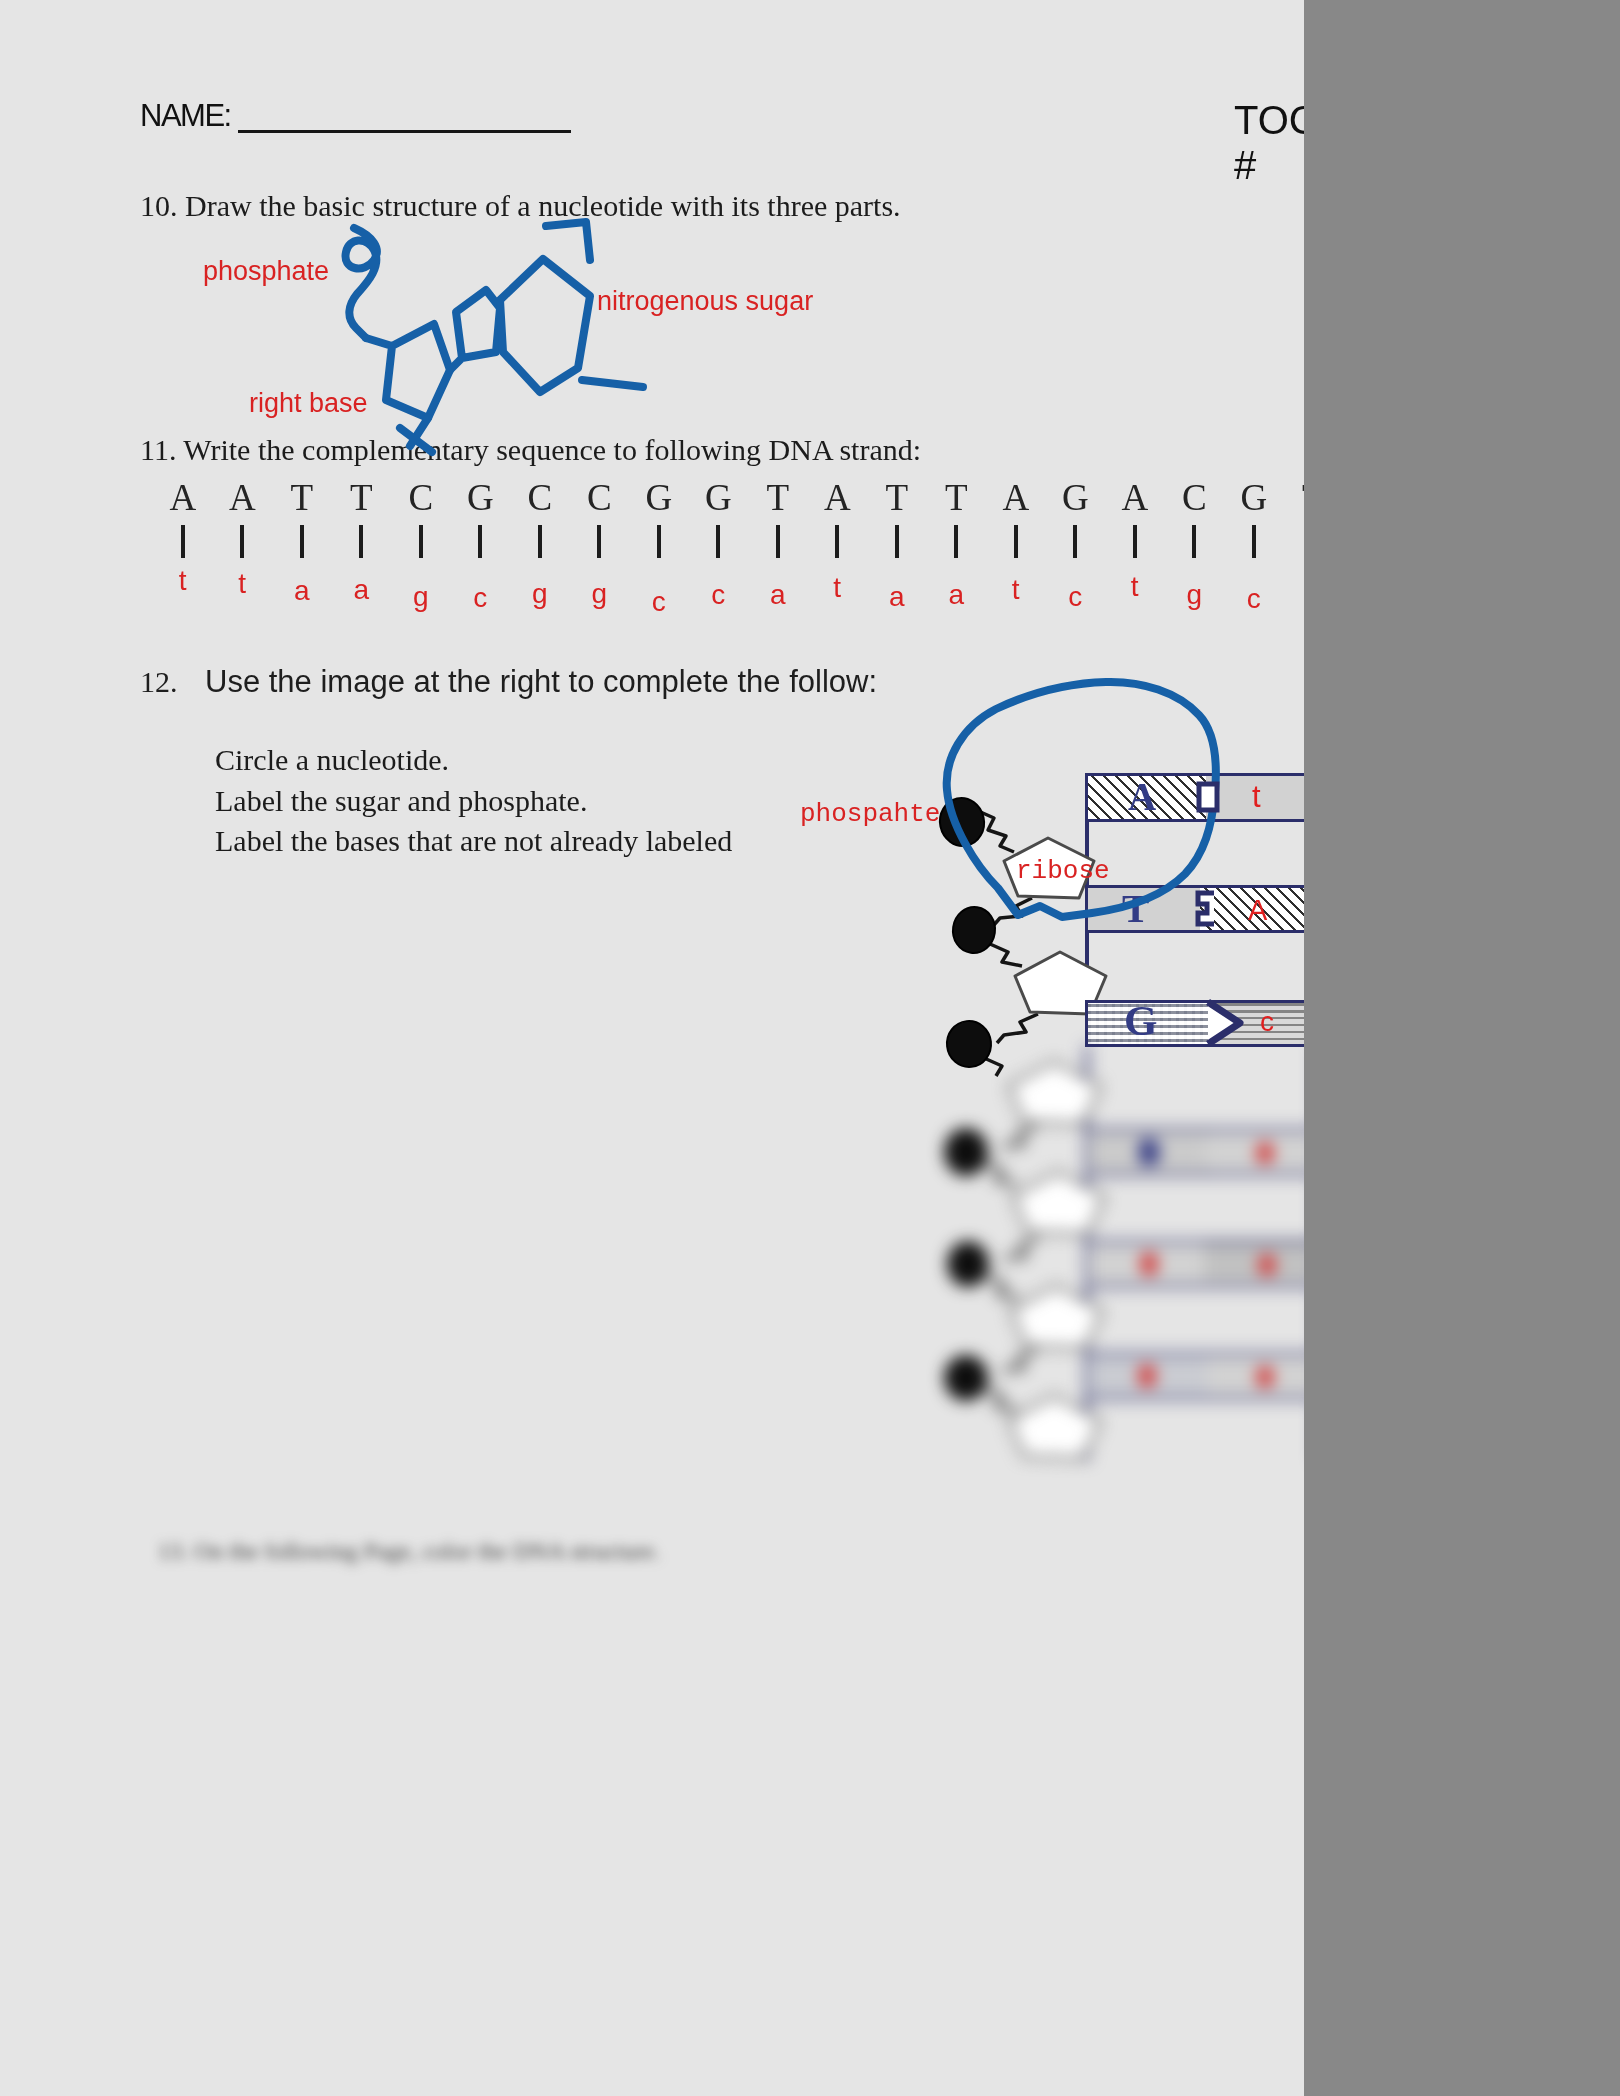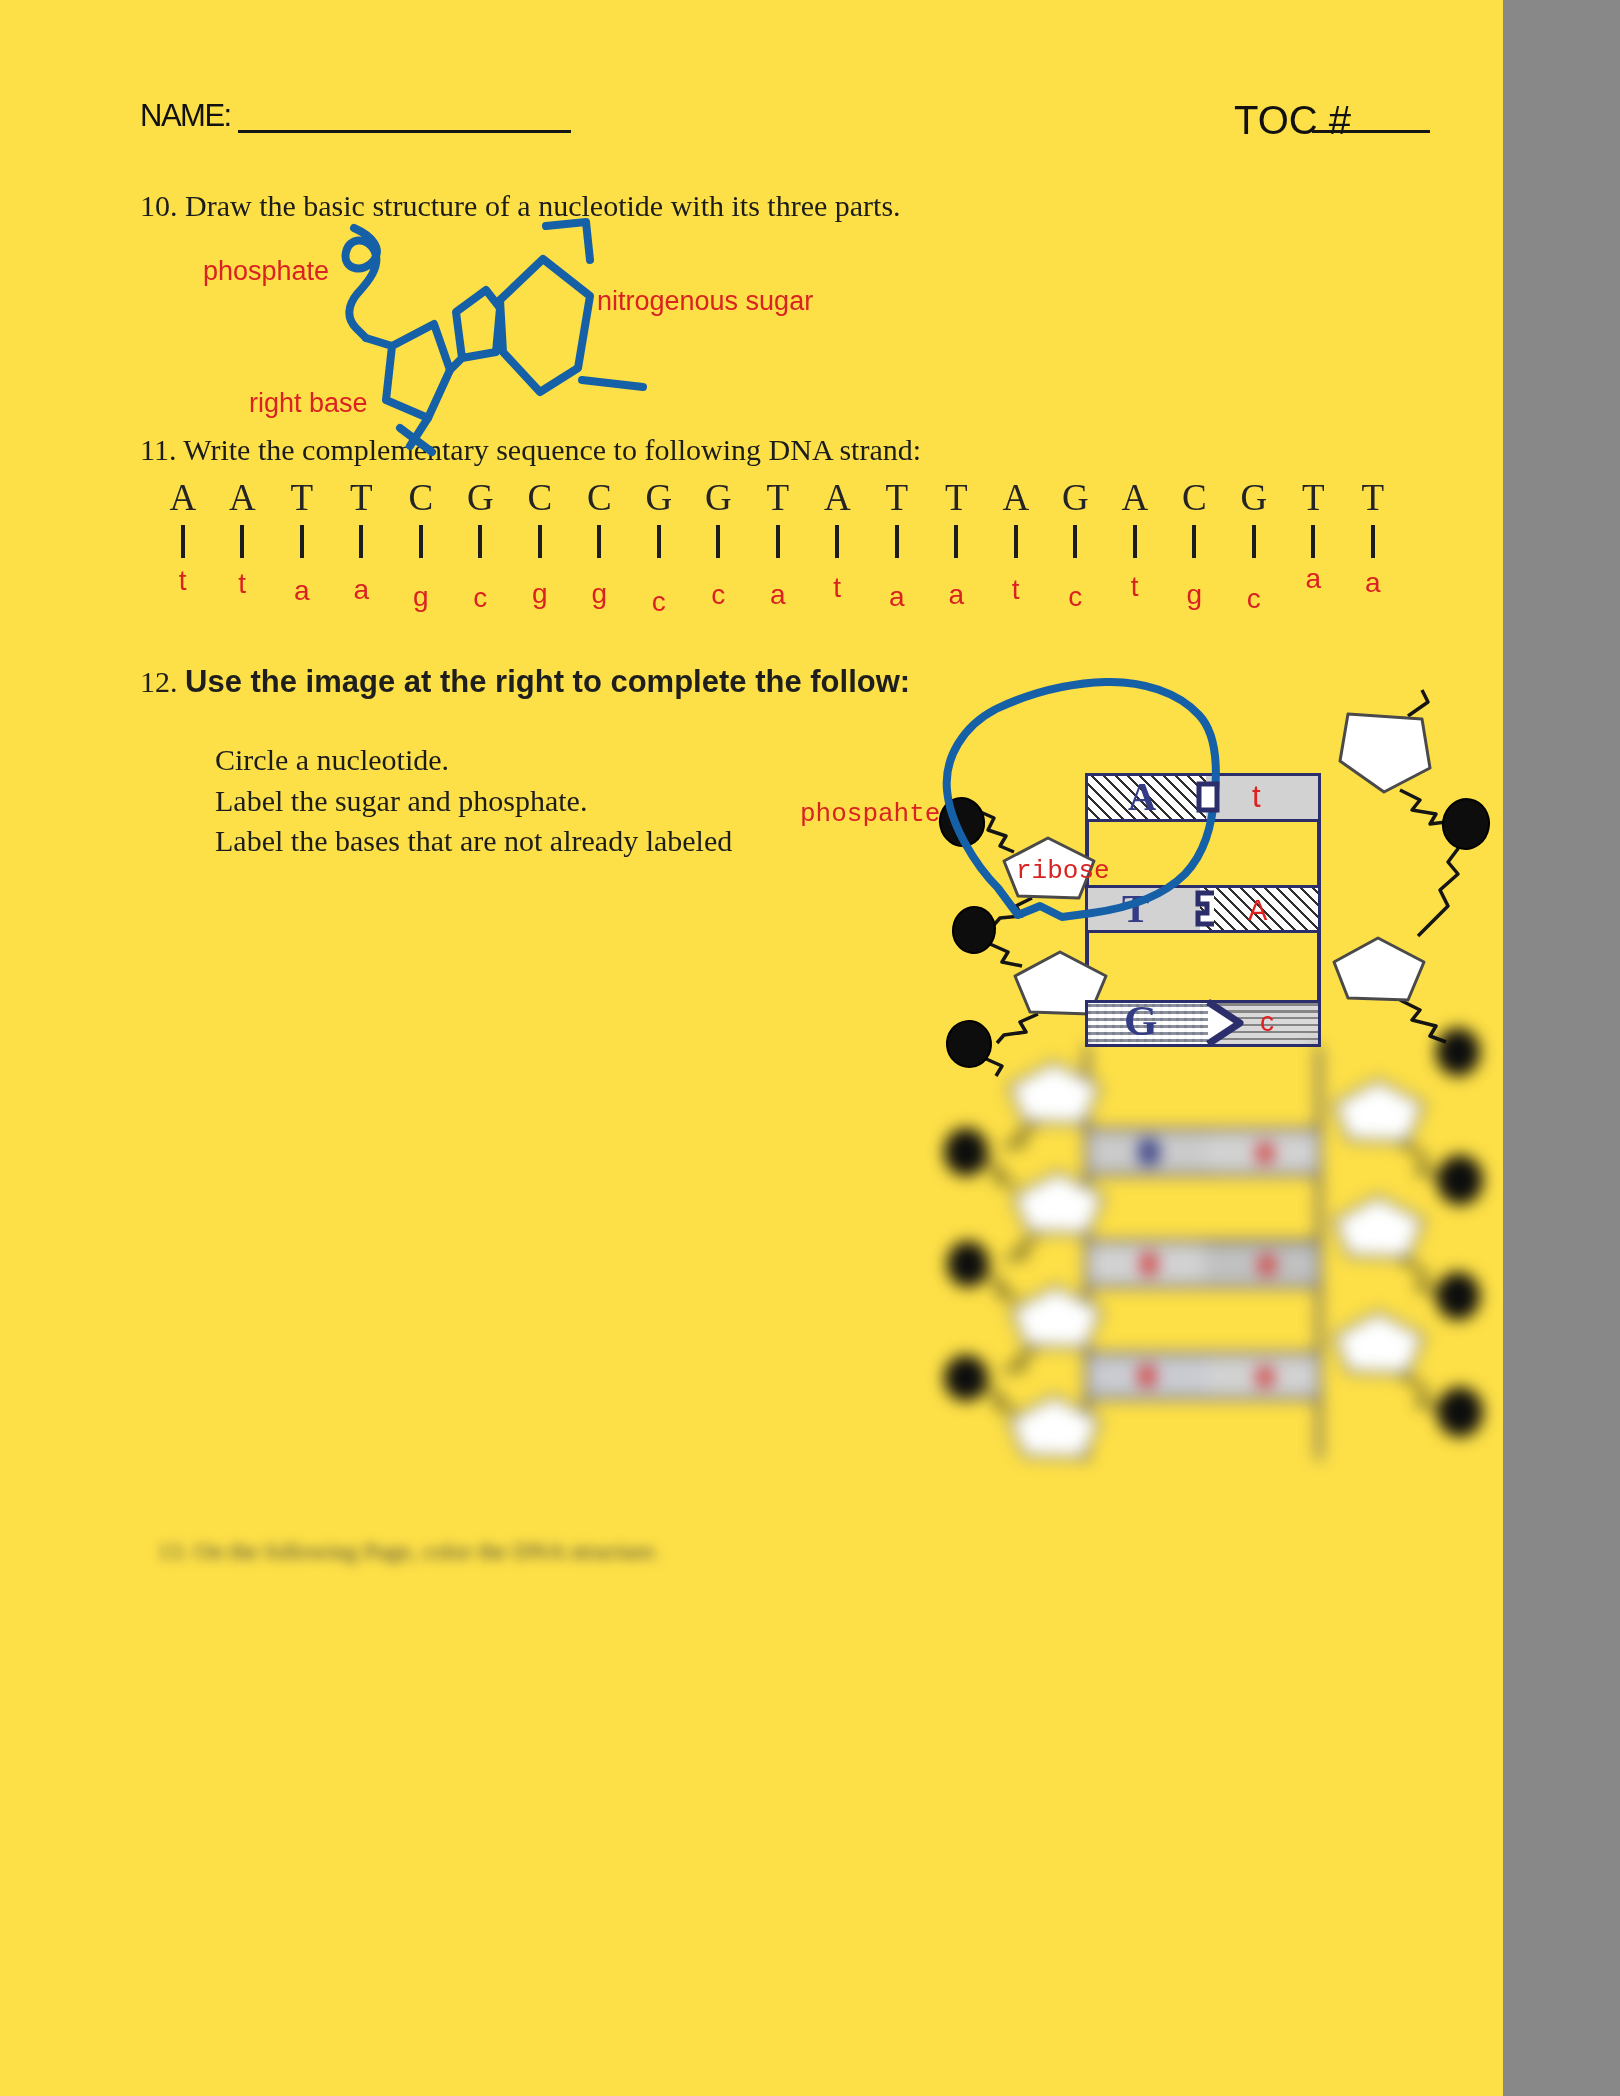--- a/index.html
+++ b/index.html
@@ -1,16 +1,16 @@
 <!DOCTYPE html>
 <html><head>
 <meta charset="utf-8">
 <style>
   html,body{margin:0;padding:0;background:#888;}
-  .page{position:relative;width:1503px;height:2096px;background:#fde047;overflow:hidden;
+  .page{position:relative;width:1304px;height:2096px;background:#e5e5e5;overflow:hidden;
         font-family:"Liberation Serif", serif;color:#1e1e1e;}
   .abs{position:absolute;}
   .sans{font-family:"Liberation Sans", sans-serif;}
   .serif{font-family:"Liberation Serif", serif;text-align:right;}
   .blank-line{border-bottom:3px solid #161616;}
   .bodytext{font-size:30px;color:#1c1c1c;}
   .qlabel{font-size:27px;font-family:"Liberation Sans", sans-serif;color:#d92222;}
   svg.layer{position:absolute;left:0;top:0;pointer-events:none;}
   
   .seqwrap{position:absolute;left:153px;top:478px;display:flex;}
@@ -154,21 +154,21 @@
       </div>
       <div class="seqcol">
         <span class="seqletter">T</span>
         <span class="seqbar"></span>
         <span class="seqans" style="margin-top: 12px;">a</span>
       </div>
     </div>
 
   <div class="abs" style="left:140px;top:664px;font-size:30px;">
     <span class="serif">12.</span>
-    <span class="sans" style="font-weight:bold;font-size:31px;">Use the image at the right to complete the follow:</span>
+    <span class="sans" style="font-weight:normal;font-size:31px;margin-left:20px;">Use the image at the right to complete the follow:</span>
   </div>
   <div class="abs bodytext" style="left:215px;top:740px;line-height:40.5px;">
     <div>Circle a nucleotide.</div>
     <div>Label the sugar and phosphate.</div>
     <div>Label the bases that are not already labeled</div>
   </div>
 
   <svg class="layer" width="1620" height="2096" viewBox="0 0 1620 2096">
 
     <g stroke="#151515" stroke-width="3.5" fill="none" stroke-linejoin="round">

